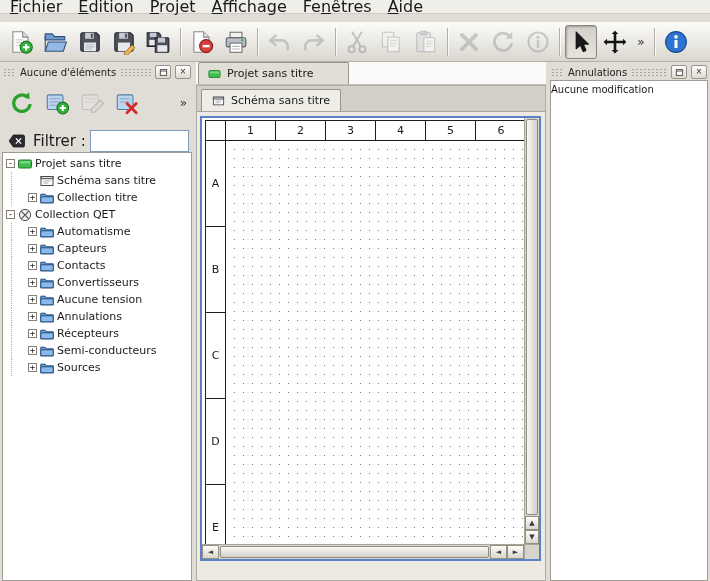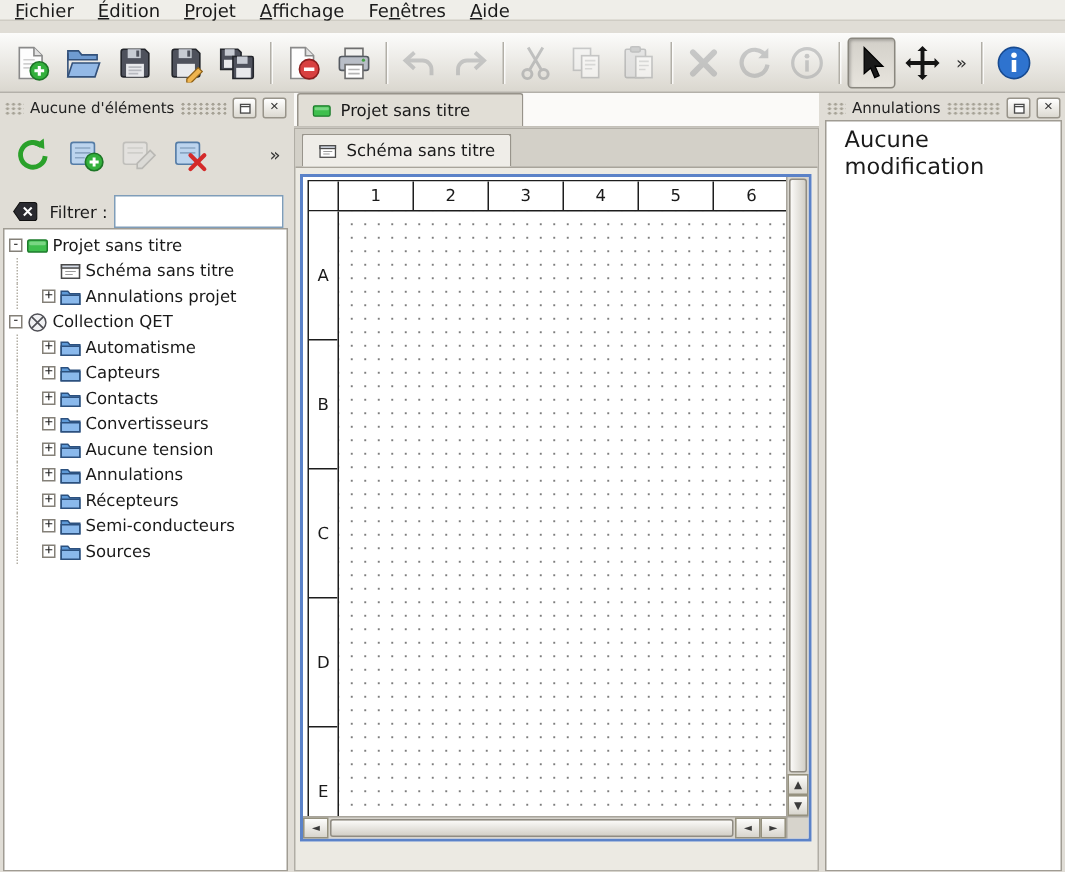--- a/index.html
+++ b/index.html
@@ -5,21 +5,21 @@
   html,body{margin:0;padding:0;}
   body{
     width:710px;height:581px;position:relative;overflow:hidden;
     background:#e0ddd6;font-family:"DejaVu Sans","Liberation Sans",sans-serif;
     font-size:11px;color:#1a1a1a;-webkit-font-smoothing:antialiased;
   }
   
   #menubar{
     position:absolute;top:0;left:0;right:0;height:14px;box-sizing:border-box;
     background:#efeee9;border-bottom:1px solid #cfccc4;
-    display:flex;align-items:center;padding:0 2px;font-size:12px;
+    display:flex;align-items:center;padding:0 2px;font-size:16px;
   }
   .menu-item{padding:2px 8px;cursor:default;white-space:nowrap;}
   .menu-item u{text-decoration:underline;}
   
   #toolbar{
     position:absolute;top:22px;left:0;right:0;height:40px;box-sizing:border-box;
     background:linear-gradient(#fcfcfb,#dad7cf);border-bottom:1px solid #b3b0a9;
     display:flex;align-items:center;padding:0 4px;
   }
   .tb-btn{
@@ -50,21 +50,21 @@
   
   #left-dock{position:absolute;left:2px;top:64px;width:190px;bottom:0;}
   .panel-toolbar{height:42px;display:flex;align-items:center;gap:3px;padding:2px 2px 2px 4px;}
   .pt-btn{width:32px;height:32px;display:flex;align-items:center;justify-content:center;border:1px solid transparent;background:transparent;padding:0;}
   .pt-btn svg{width:26px;height:26px;display:block;}
   .pt-btn.disabled{opacity:.55;filter:grayscale(80%);}
   .pt-overflow{margin-left:auto;font-size:12px;color:#333;padding:0 3px;cursor:default;}
   .filter-row{height:30px;display:flex;align-items:center;gap:4px;padding:0 3px;}
   .filter-clear{width:24px;height:22px;border:none;background:transparent;padding:0;display:flex;align-items:center;justify-content:center;}
   .filter-clear svg{width:20px;height:18px;display:block;}
-  .filter-label{font-size:11px;white-space:nowrap;}
+  .filter-label{font-size:15px;white-space:nowrap;}
   .filter-input{flex:1;min-width:0;height:18px;border:1px solid #7f9db9;background:#fff;font-size:11px;padding:1px 3px;font-family:inherit;}
   #tree{
     position:absolute;top:88px;left:0;right:0;bottom:0;box-sizing:border-box;
     background:#fff;border:1px solid #a09c93;overflow:hidden;padding-top:2px;
   }
   .tree-row{height:17px;display:flex;align-items:center;gap:3px;white-space:nowrap;cursor:default;}
   .guide{width:13px;align-self:stretch;border-left:1px dotted #b3afa5;margin-left:5px;flex:none;}
   .expander{
     width:9px;height:9px;box-sizing:border-box;border:1px solid #848078;background:#fff;
     font-size:9px;line-height:6px;text-align:center;color:#222;flex:none;
@@ -117,21 +117,21 @@
     font-size:7px;line-height:1;color:#3a3a3a;display:flex;align-items:center;justify-content:center;padding:0;
     font-family:"DejaVu Sans",sans-serif;
   }
   .vscroll .sbtn{height:14px;width:100%;}
   .hscroll .sbtn{width:17px;}
   .scroll-corner{background:#d7d4cc;border-left:1px solid #a8a49b;border-top:1px solid #a8a49b;box-sizing:border-box;}
   
   #right-dock{position:absolute;left:550px;right:2px;top:64px;bottom:0;}
   .undo-list{
     position:absolute;top:16px;left:0;right:0;bottom:0;box-sizing:border-box;
-    background:#fff;border:1px solid #a09c93;font-size:15px;padding:3px 12px;
+    background:#fff;border:1px solid #a09c93;font-size:10px;padding:3px 0;
   }
 </style>
 </head>
 <body>
 
 <div id="menubar">
     <div class="menu-item"><u>F</u>ichier</div>
     <div class="menu-item"><u>É</u>dition</div>
     <div class="menu-item"><u>P</u>rojet</div>
     <div class="menu-item"><u>A</u>ffichage</div>
@@ -407,21 +407,21 @@
       </div>
       <div class="tree-row" style="padding-left: 3px;">
         <span class="guide"></span>
         <span class="expander">+</span>
         <span class="tree-icon">
           <svg viewBox="0 0 14 14">
             <path d="M0.8 3.2h4.4l1.4 1.6h6.6v7H0.8z" fill="#5e9ad8" stroke="#2c517f"></path>
             <path d="M0.8 5.8h12.4v6H0.8z" fill="#8ab9ec" stroke="#2c517f"></path>
           </svg>
         </span>
-        <span class="tree-label">Annulations projet</span>
+        <span class="tree-label">Collection titre</span>
       </div>
       <div class="tree-row" style="padding-left: 3px;">
         <span class="expander">-</span>
         <span class="tree-icon">
           <svg viewBox="0 0 14 14">
             <circle cx="7" cy="7" r="5.6" fill="#f0f1f3" stroke="#4f4f55"></circle>
             <path d="M3.2 3.2l7.6 7.6M10.8 3.2l-7.6 7.6" stroke="#4f4f55" stroke-width="1.1"></path>
           </svg>
         </span>
         <span class="tree-label">Collection QET</span>

